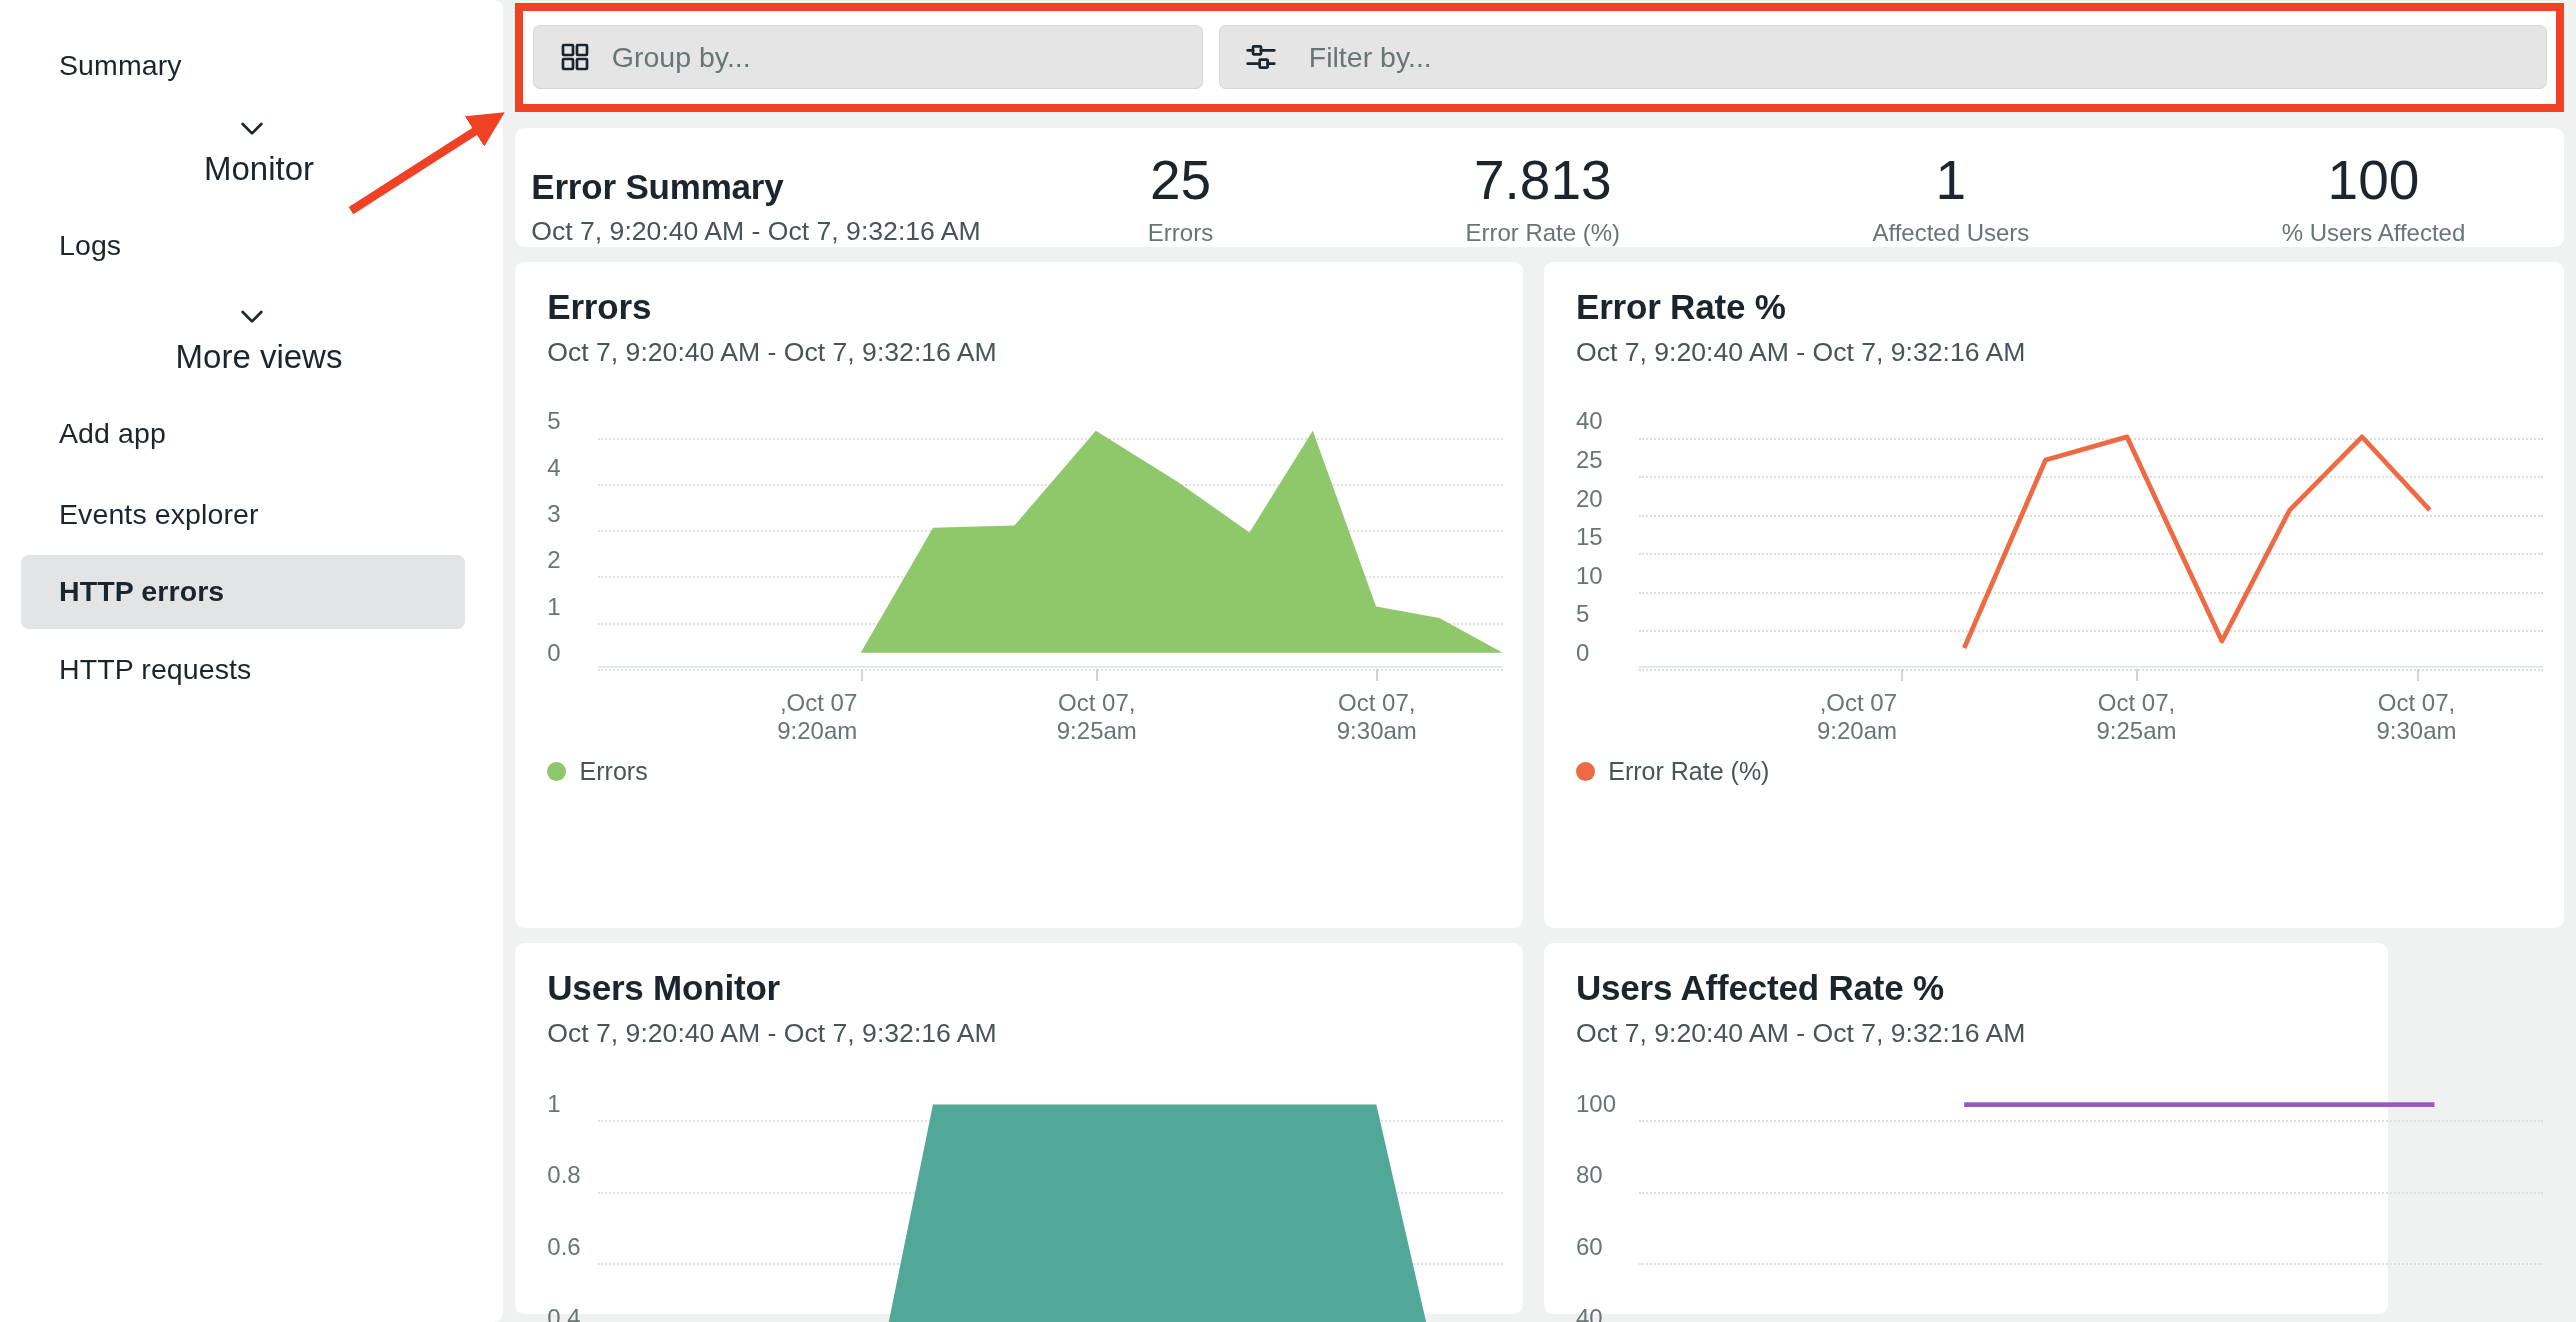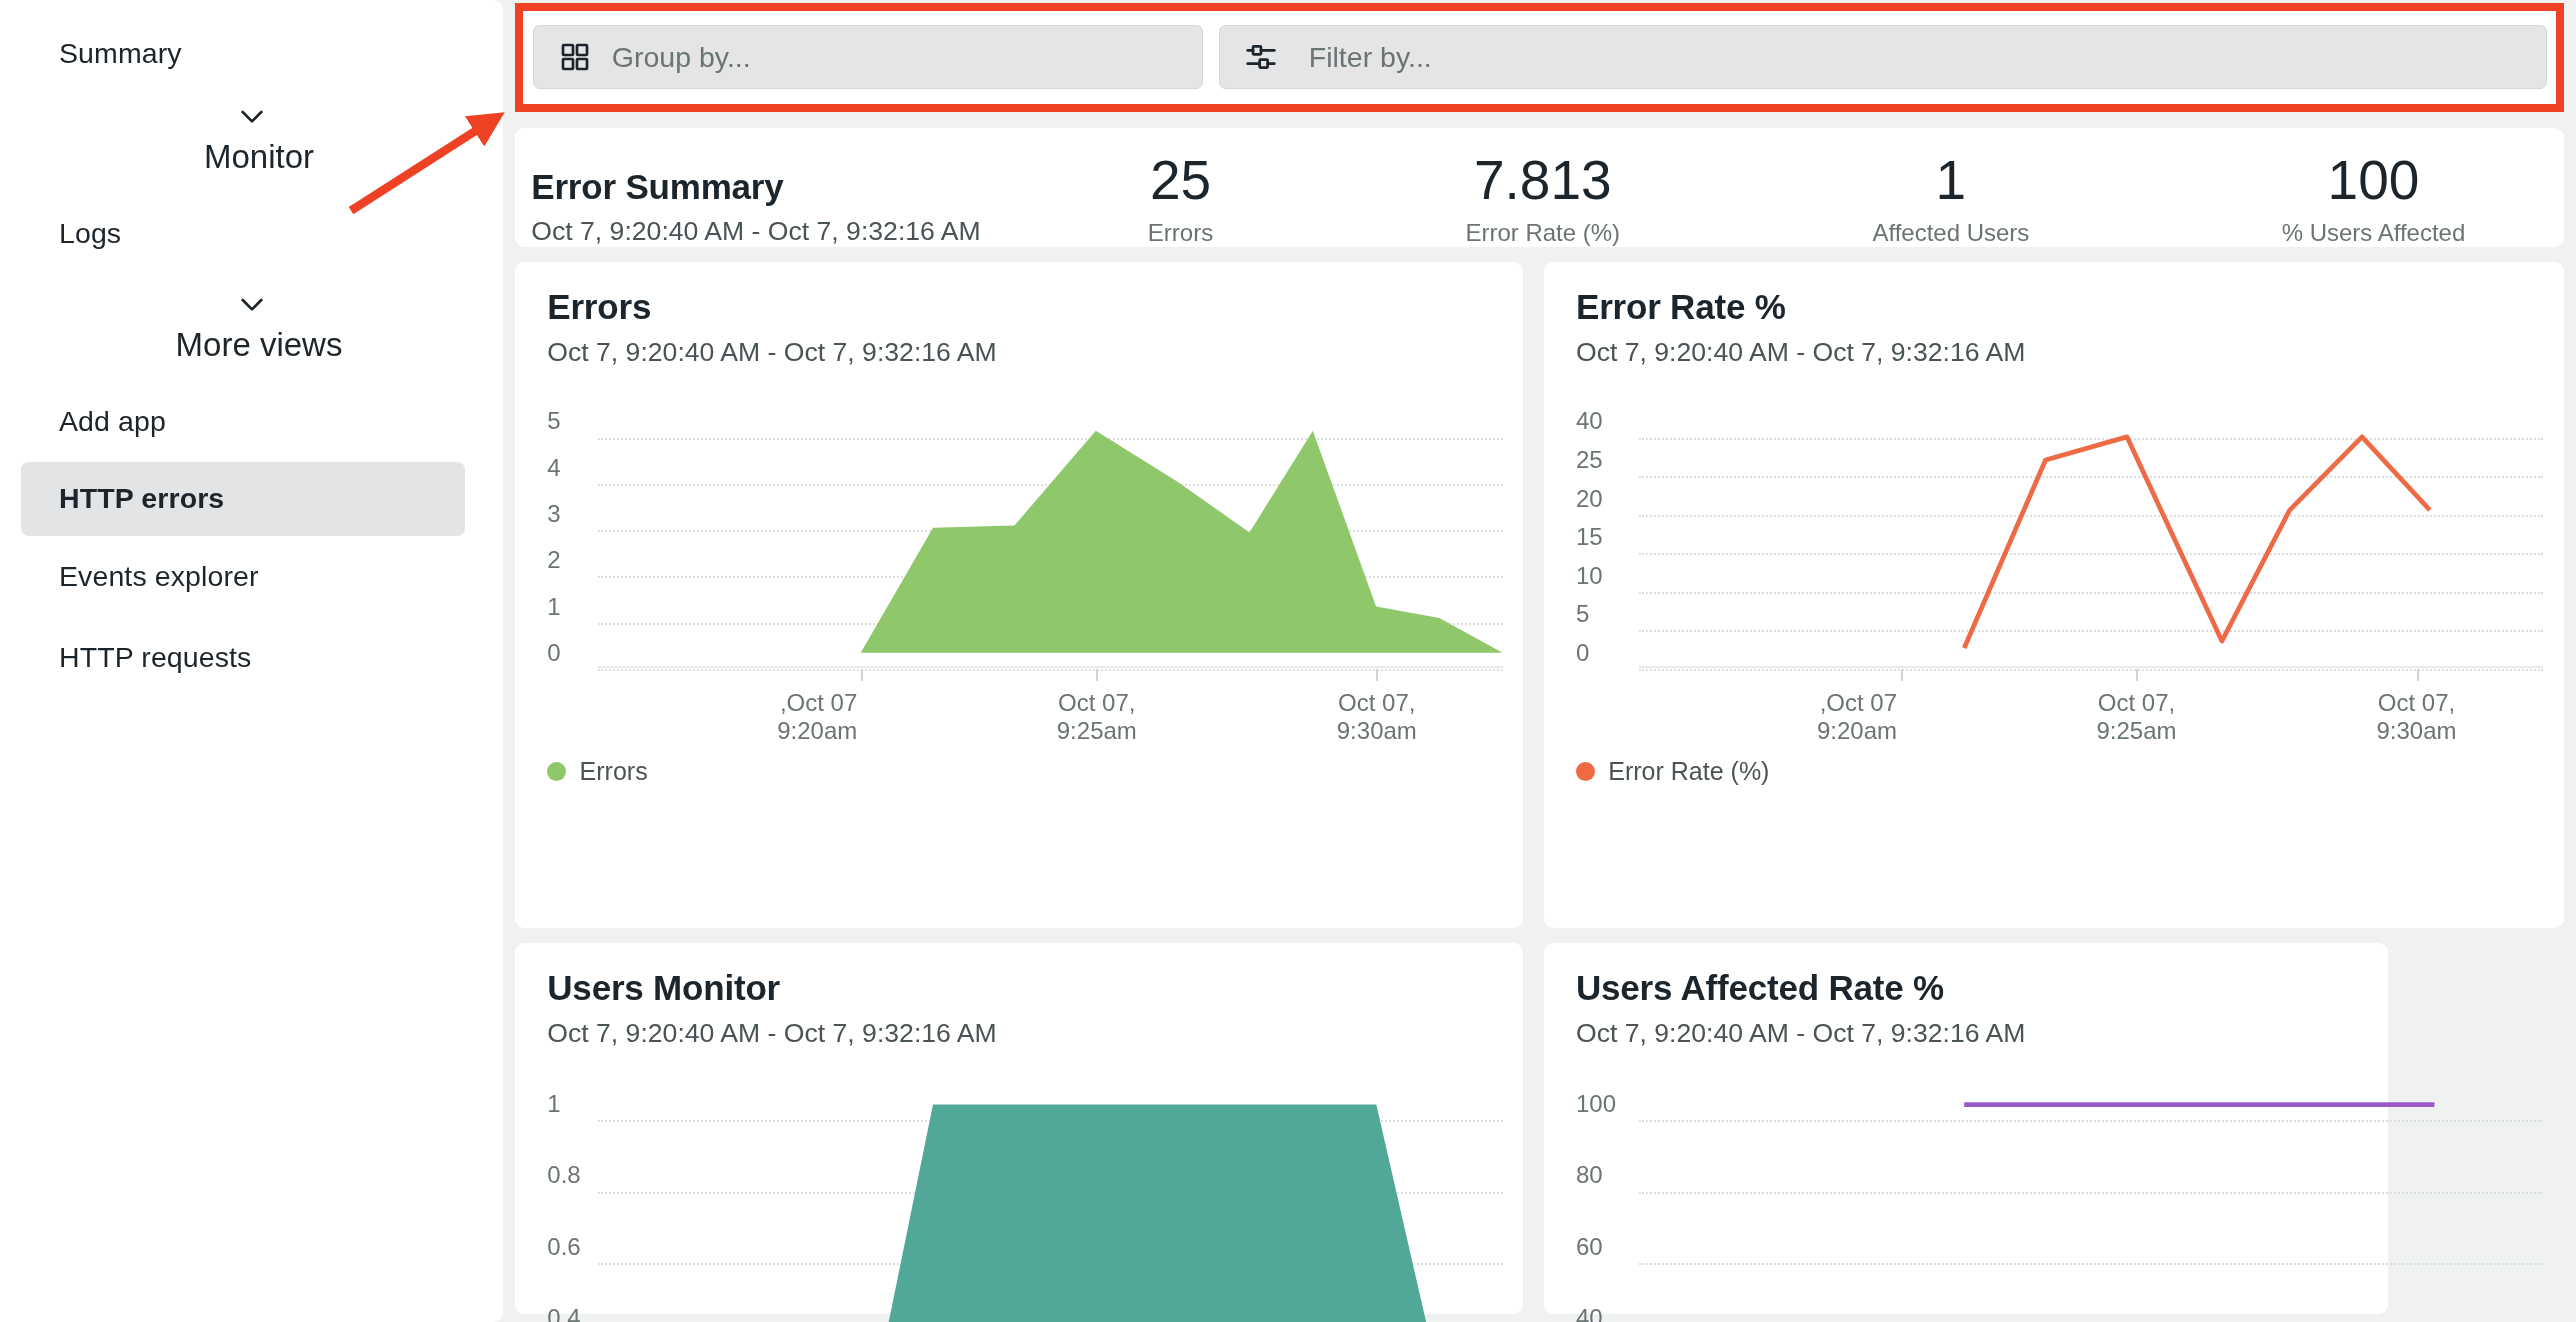--- a/index.html
+++ b/index.html
@@ -10,21 +10,21 @@
     overflow: hidden;
   }
   #app { position: relative; width: 2576px; height: 1322px; }
 
   
   #sidebar {
     position: absolute; left: 0; top: 0;
     width: 503px; height: 1322px;
     background: #ffffff;
     border-radius: 0 9.5px 9.5px 0;
-    padding-top: 13px;
+    padding-top: 25px;
   }
   .nav-item {
     height: 81px;
     display: flex; align-items: center;
     padding-left: 59px;
     font-size: 28.5px; color: #1d252c;
     letter-spacing: 0.1px;
   }
   .nav-section {
     height: 99px;
@@ -182,25 +182,25 @@
         <svg width="32" height="32" viewBox="0 0 24 24" fill="none" stroke="#1d252c" stroke-width="2" stroke-linecap="round" stroke-linejoin="round">
           <polyline points="5 9 12 16 19 9"></polyline>
         </svg>
       </span>
       <span>More views</span>
     </div>
 
     <div class="nav-item">
       <span>Add app</span>
     </div>
+    <div class="nav-item">
+      <span>Events explorer</span>
+    </div>
     <div class="nav-item selected">
       <span>HTTP errors</span>
-    </div>
-    <div class="nav-item">
-      <span>Events explorer</span>
     </div>
     <div class="nav-item">
       <span>HTTP requests</span>
     </div>
   </nav>
 
   <div id="main">
 
     <div id="toolbar">
 

